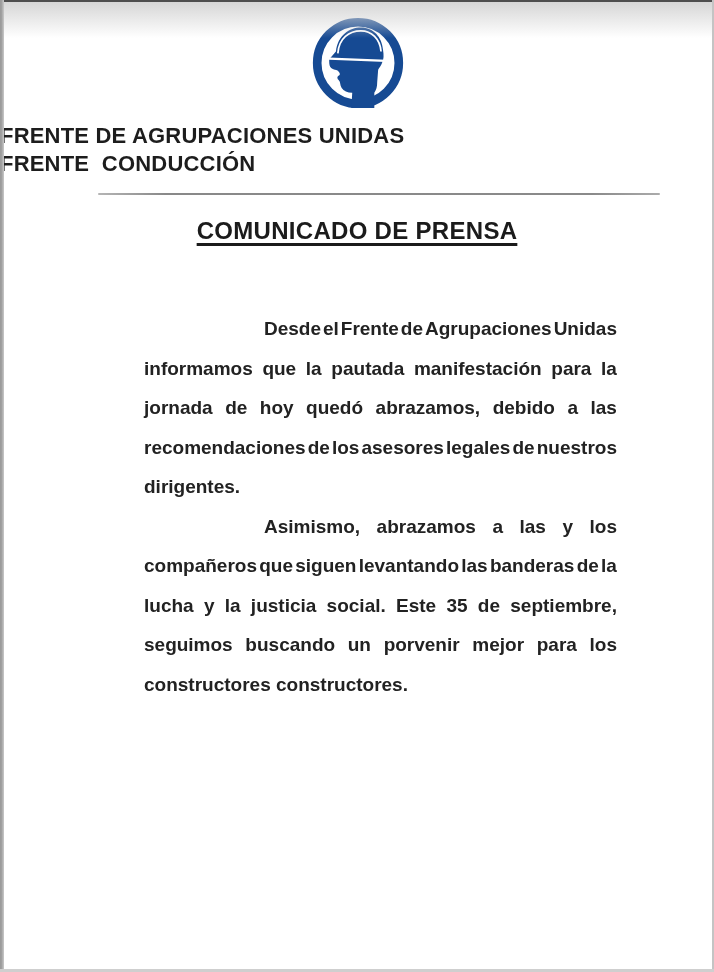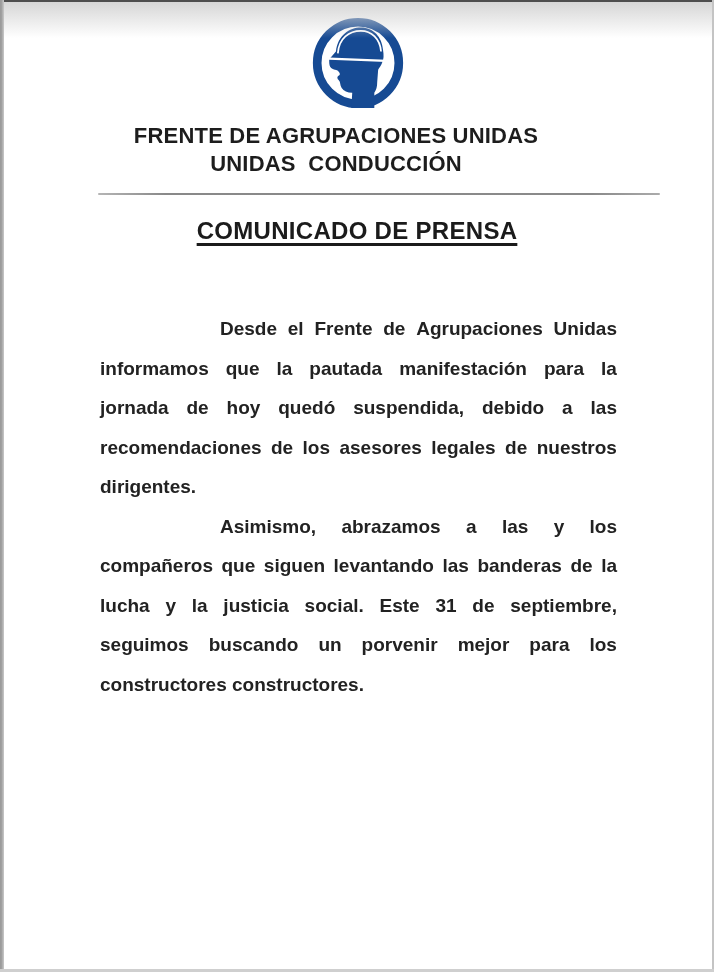--- a/index.html
+++ b/index.html
@@ -37,21 +37,21 @@
 
   .logo {
     position: absolute; top: 15px; left: 310px;
     width: 96px; height: 96px;
     color: var(--accent, #164a93);
   }
   .logo svg { display: block; width: 100%; height: 100%; }
 
   .org-name {
     position: absolute; top: 122px; left: 0; width: 672px;
-    text-align: center;
+    text-align: left;
     font-weight: 700;
     font-size: 22px;
     line-height: 28px;
     letter-spacing: 0.2px;
     color: #1d1d1d;
   }
   .org-name div { white-space: pre-wrap; }
 
   .rule {
     position: absolute; top: 193px; left: 98px;
@@ -78,20 +78,21 @@
     width: 517px;
     font-weight: 700;
     font-size: 19px;
     color: #222222;
   }
   .paragraph { margin: 0; }
   .line {
     height: 39.5px;
     line-height: 39.5px;
     white-space: nowrap;
+    margin-left: 44px;
   }
   .line.justify {
     display: flex;
     justify-content: space-between;
   }
   .line.indent { padding-left: 120px; }
 </style>
 </head>
 <body>
 
@@ -131,21 +132,21 @@
 
         <path d="M 20 45.5 L 86 48" stroke="#ffffff" stroke-width="2.4" fill="none" stroke-linecap="round"></path>
 
         <path d="M 29 40 C 30 24, 41 16.5, 53 16.5 C 64 16.5, 73 25, 74 38" stroke="#ffffff" stroke-width="1.8" fill="none"></path>
       </svg>
     </span>
   </div>
 
   <div class="org-name">
     <div>FRENTE DE AGRUPACIONES UNIDAS</div>
-    <div>UNIDAS  CONDUCCIÓN</div>
+    <div>FRENTE  CONDUCCIÓN</div>
   </div>
 
   <div class="rule"></div>
 
   <div class="press-heading">COMUNICADO DE PRENSA</div>
 
   <div class="doc-body">
       <div class="paragraph">
         <div class="line justify indent">
           <span>Desde</span>
@@ -162,21 +163,21 @@
           <span>pautada</span>
           <span>manifestación</span>
           <span>para</span>
           <span>la</span>
         </div>
         <div class="line justify">
           <span>jornada</span>
           <span>de</span>
           <span>hoy</span>
           <span>quedó</span>
-          <span>suspendida,</span>
+          <span>abrazamos,</span>
           <span>debido</span>
           <span>a</span>
           <span>las</span>
         </div>
         <div class="line justify">
           <span>recomendaciones</span>
           <span>de</span>
           <span>los</span>
           <span>asesores</span>
           <span>legales</span>
@@ -204,21 +205,21 @@
           <span>de</span>
           <span>la</span>
         </div>
         <div class="line justify">
           <span>lucha</span>
           <span>y</span>
           <span>la</span>
           <span>justicia</span>
           <span>social.</span>
           <span>Este</span>
-          <span>31</span>
+          <span>35</span>
           <span>de</span>
           <span>septiembre,</span>
         </div>
         <div class="line justify">
           <span>seguimos</span>
           <span>buscando</span>
           <span>un</span>
           <span>porvenir</span>
           <span>mejor</span>
           <span>para</span>

